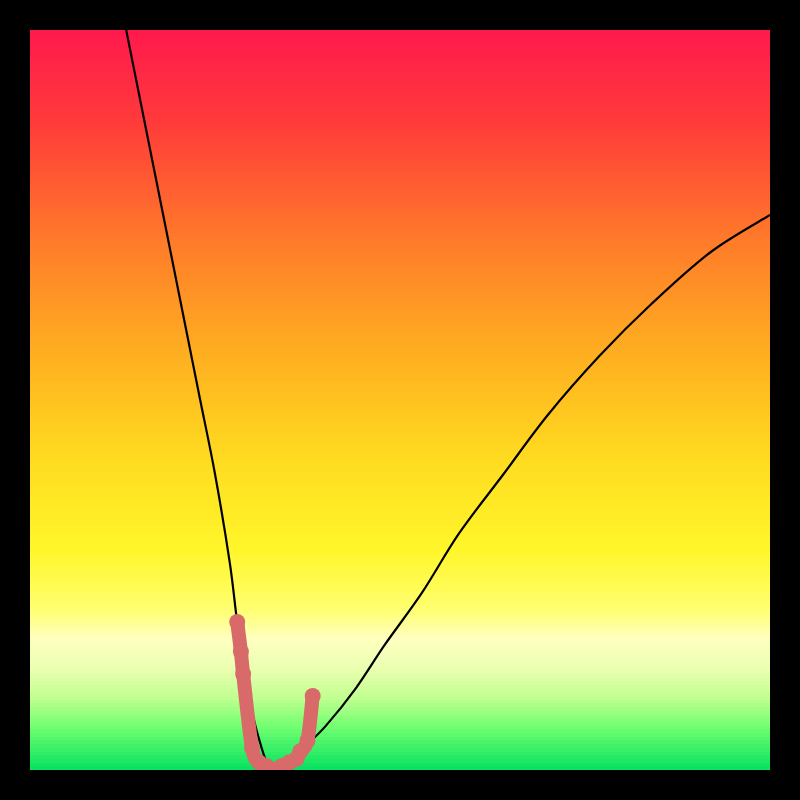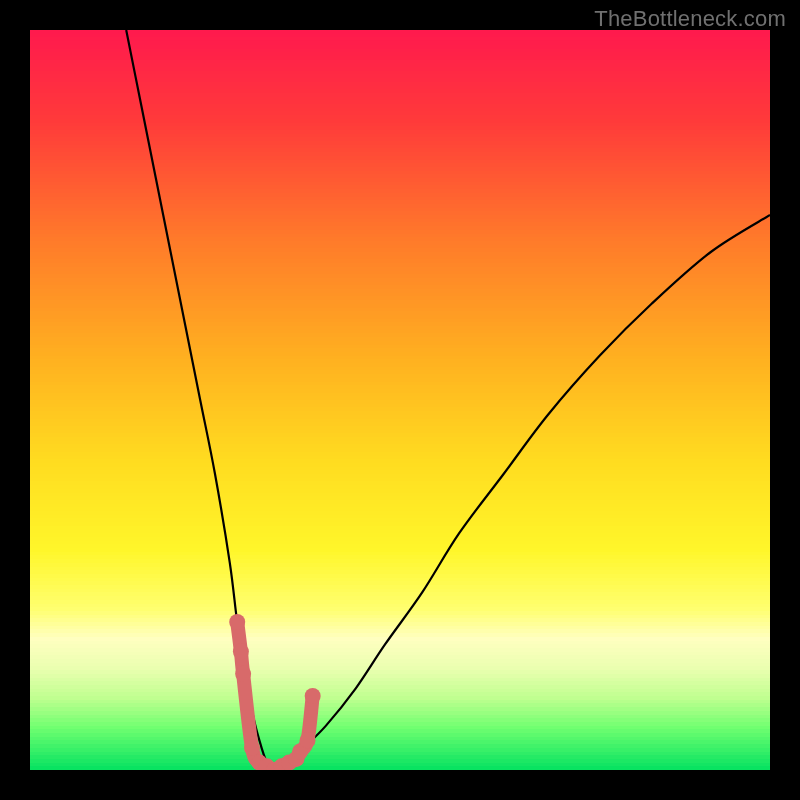--- a/index.html
+++ b/index.html
@@ -47,21 +47,20 @@
     top: 0;
     width: 740px;
     height: 740px;
     overflow: visible;
   }
 </style>
 </head>
 <body>
 
 <div class="frame">
-  <div class="watermark">TheBottleneck.com</div>
   <div class="plot-area" id="plot">
       <div class="gradient-band" style="top: 0px; height: 4.7px; background: rgb(255, 26, 77);"></div>
       <div class="gradient-band" style="top: 3.7px; height: 4.7px; background: rgb(255, 27, 76);"></div>
       <div class="gradient-band" style="top: 7.4px; height: 4.7px; background: rgb(255, 29, 75);"></div>
       <div class="gradient-band" style="top: 11.1px; height: 4.7px; background: rgb(255, 30, 75);"></div>
       <div class="gradient-band" style="top: 14.8px; height: 4.7px; background: rgb(255, 31, 74);"></div>
       <div class="gradient-band" style="top: 18.5px; height: 4.7px; background: rgb(255, 33, 73);"></div>
       <div class="gradient-band" style="top: 22.2px; height: 4.7px; background: rgb(255, 34, 72);"></div>
       <div class="gradient-band" style="top: 25.9px; height: 4.7px; background: rgb(255, 35, 71);"></div>
       <div class="gradient-band" style="top: 29.6px; height: 4.7px; background: rgb(255, 37, 71);"></div>

